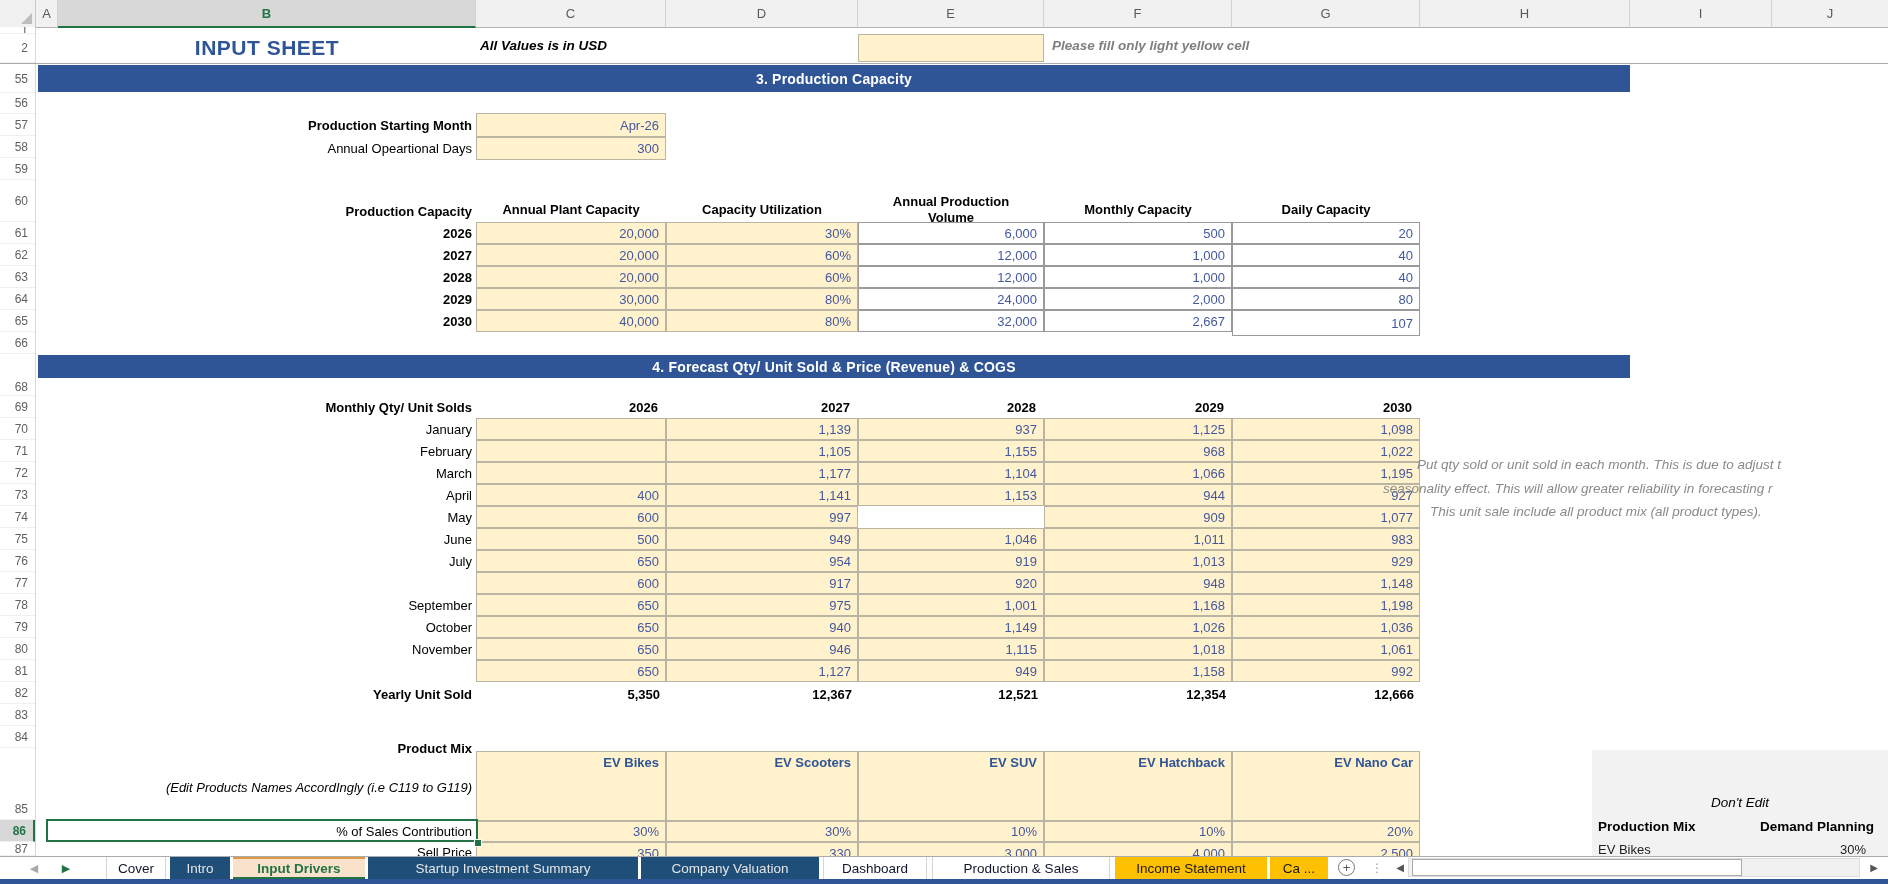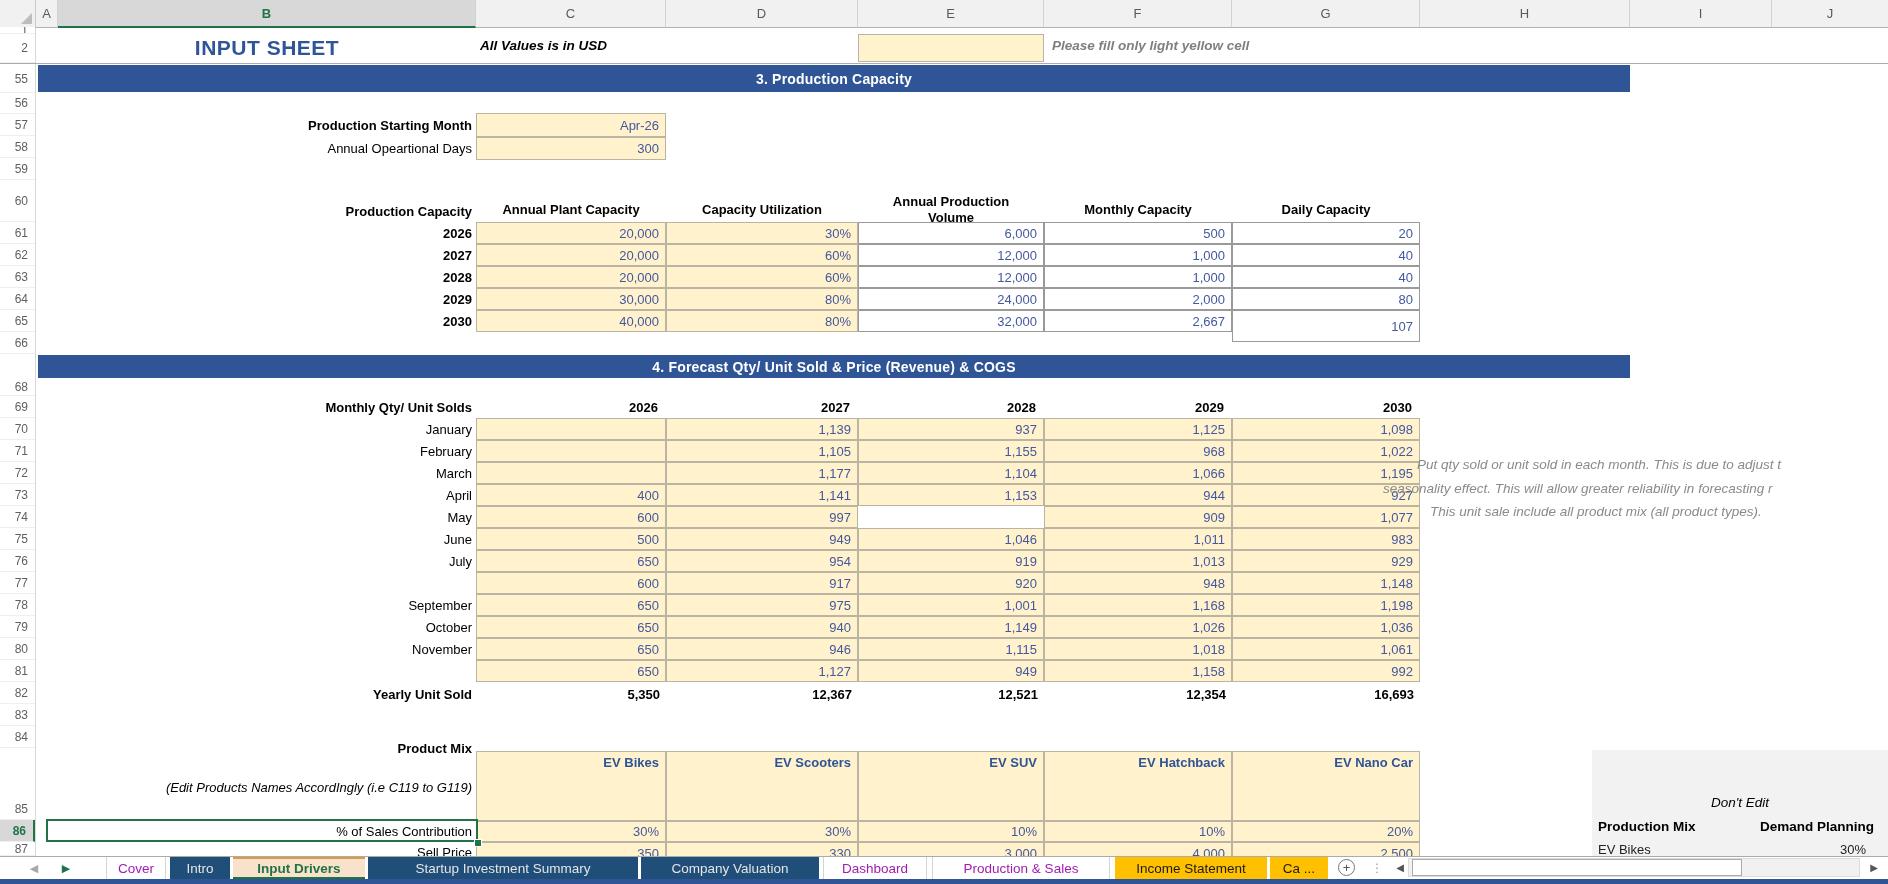--- a/index.html
+++ b/index.html
@@ -48,21 +48,21 @@
   
   .donteditbox{position:absolute;left:1592px;top:750px;width:296px;height:107px;background:#f2f2f2;}
   
   .tabbar{position:absolute;left:0;top:856px;width:1888px;height:24px;background:#fff;
           border-top:1px solid #ababab;z-index:10;box-sizing:border-box;}
   .bottomstrip{position:absolute;left:0;top:879px;width:1888px;height:5px;background:#2F5597;z-index:11;}
   .tab{position:absolute;top:857px;height:22px;display:flex;align-items:center;justify-content:center;
        font-size:13.5px;white-space:nowrap;padding:0 9px;box-sizing:border-box;z-index:12;cursor:default;}
   .tab.blue{background:#1F4E79;color:#e5e5e5;}
   .tab.gold{background:#FFC000;color:#1a1a1a;}
-  .tab.plain{background:#fff;color:#a21caf;border-right:1px solid #d5d5d5;border-left:1px solid #d5d5d5;}
+  .tab.plain{background:#fff;color:#0f172a;border-right:1px solid #d5d5d5;border-left:1px solid #d5d5d5;}
   .tab.active{background:#f8e2cb;color:#217346;font-weight:bold;border-top:2px solid #dc9a44;
        border-bottom:2px solid #217346;}
   .navarrow{position:absolute;top:857px;height:22px;width:20px;display:flex;align-items:center;
        justify-content:center;font-size:11px;z-index:12;}
   .addbtn{position:absolute;left:1338px;top:859px;width:17px;height:17px;border:1.5px solid #767676;
        border-radius:50%;color:#555;display:flex;align-items:center;justify-content:center;
        font-size:13px;line-height:13px;z-index:12;box-sizing:border-box;}
   .dots{position:absolute;left:1371px;top:857px;height:22px;display:flex;align-items:center;
        color:#9a9a9a;font-size:12px;z-index:12;}
   .sbtrack{position:absolute;left:1408px;top:858px;width:452px;height:19px;background:#f1f1f1;
@@ -174,21 +174,21 @@
   <div class="cell yc" style="left:666px;top:288px;width:192px;height:22px;">80%</div>
   <div class="cell wc" style="left:858px;top:288px;width:186px;height:22px;">24,000</div>
   <div class="cell wc" style="left:1044px;top:288px;width:188px;height:22px;">2,000</div>
   <div class="cell wc" style="left:1232px;top:288px;width:188px;height:22px;">80</div>
 
   <div class="rlabel b" style="left:58px;top:311px;width:414px;height:21px;">2030</div>
   <div class="cell yc" style="left:476px;top:310px;width:190px;height:22px;">40,000</div>
   <div class="cell yc" style="left:666px;top:310px;width:192px;height:22px;">80%</div>
   <div class="cell wc" style="left:858px;top:310px;width:186px;height:22px;">32,000</div>
   <div class="cell wc" style="left:1044px;top:310px;width:188px;height:22px;">2,667</div>
-  <div class="cell wc" style="left:1232px;top:310px;width:188px;height:32px;">107</div>
+  <div class="cell wc" style="left:1232px;top:310px;width:188px;height:26px;">107</div>
 
   <div class="banner" style="top:355px;height:23px;">4. Forecast Qty/ Unit Sold &amp; Price (Revenue) &amp; COGS</div>
 
   <div class="rlabel b" style="left:58px;top:397px;width:414px;height:20px;">Monthly Qty/ Unit Solds</div>
   <div class="rlabel b" style="left:476px;top:397px;width:182px;height:20px;">2026</div>
   <div class="rlabel b" style="left:666px;top:397px;width:184px;height:20px;">2027</div>
   <div class="rlabel b" style="left:858px;top:397px;width:178px;height:20px;">2028</div>
   <div class="rlabel b" style="left:1044px;top:397px;width:180px;height:20px;">2029</div>
   <div class="rlabel b" style="left:1232px;top:397px;width:180px;height:20px;">2030</div>
 
@@ -272,21 +272,21 @@
   <div class="cell yc" style="left:666px;top:660px;width:192px;height:22px;">1,127</div>
   <div class="cell yc" style="left:858px;top:660px;width:186px;height:22px;">949</div>
   <div class="cell yc" style="left:1044px;top:660px;width:188px;height:22px;">1,158</div>
   <div class="cell yc" style="left:1232px;top:660px;width:188px;height:22px;">992</div>
 
   <div class="rlabel b" style="left:58px;top:684px;width:414px;height:21px;">Yearly Unit Sold</div>
   <div class="rlabel b" style="left:476px;top:684px;width:184px;height:21px;">5,350</div>
   <div class="rlabel b" style="left:666px;top:684px;width:186px;height:21px;">12,367</div>
   <div class="rlabel b" style="left:858px;top:684px;width:180px;height:21px;">12,521</div>
   <div class="rlabel b" style="left:1044px;top:684px;width:182px;height:21px;">12,354</div>
-  <div class="rlabel b" style="left:1232px;top:684px;width:182px;height:21px;">16,693</div>
+  <div class="rlabel b" style="left:1232px;top:684px;width:182px;height:21px;">12,666</div>
 
   <div class="notetxt" style="left:1417px;top:457px;">Put qty sold or unit sold in each month. This is due to adjust t</div>
   <div class="notetxt" style="left:1383px;top:481px;">seasonality effect. This will allow greater reliability in forecasting r</div>
   <div class="notetxt" style="left:1430px;top:504px;">This unit sale include all product mix (all product types).</div>
 
   <div class="rlabel b" style="left:58px;top:738px;width:414px;height:20px;">Product Mix</div>
   <div class="rlabel i" style="left:58px;top:777px;width:414px;height:20px;">(Edit Products Names AccordIngly (i.e C119 to G119)</div>
   <div class="cell yc prodhdr" style="left:476px;top:751px;width:190px;height:70px;">EV Bikes</div>
   <div class="cell yc prodhdr" style="left:666px;top:751px;width:192px;height:70px;">EV Scooters</div>
   <div class="cell yc prodhdr" style="left:858px;top:751px;width:186px;height:70px;">EV SUV</div>

